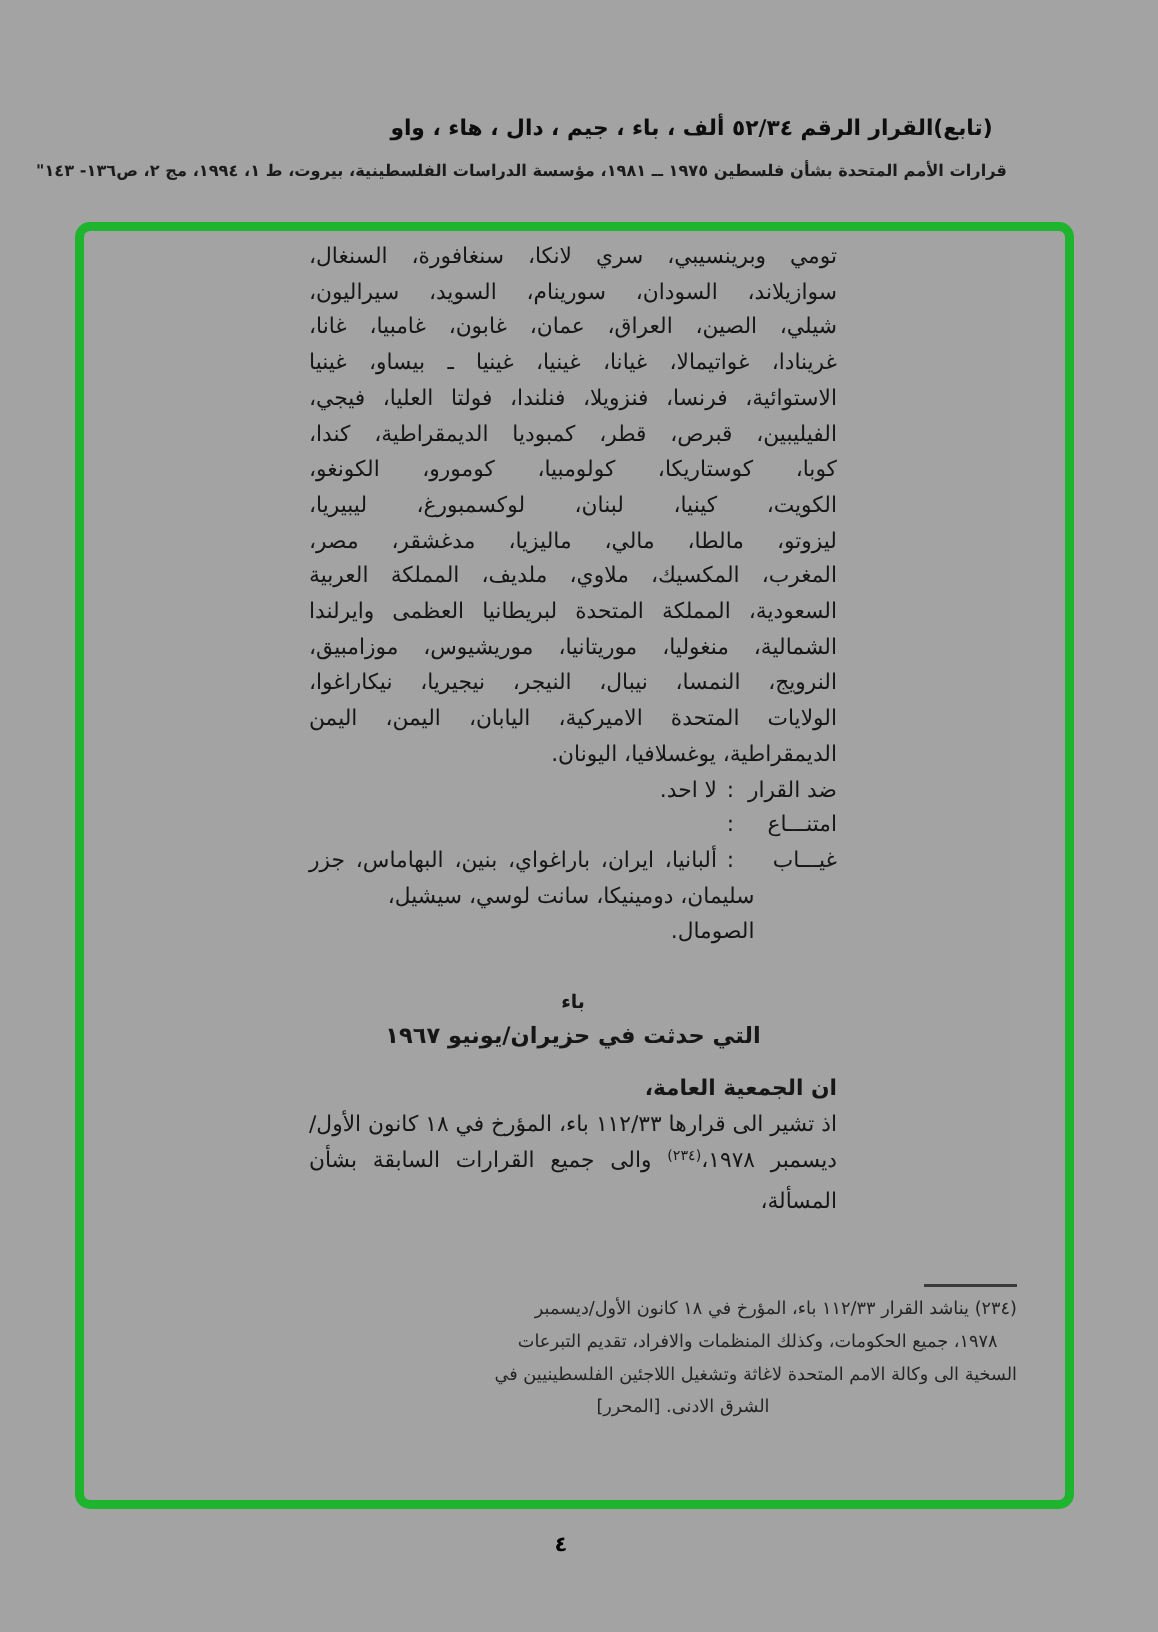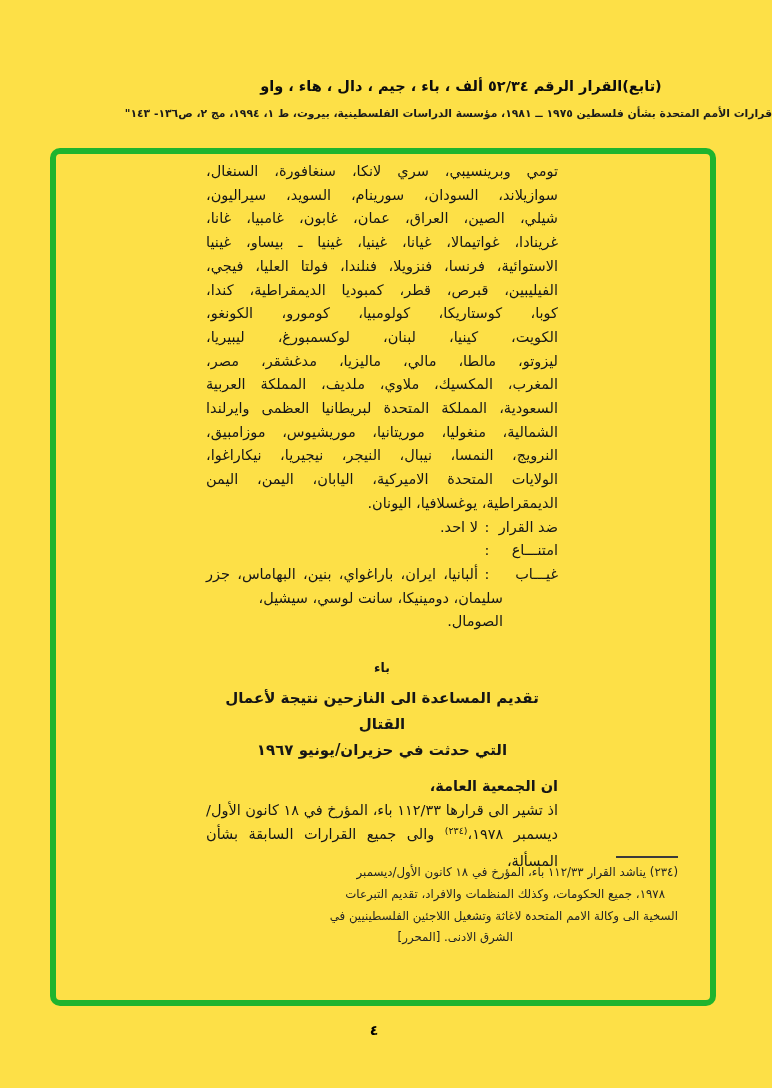--- a/index.html
+++ b/index.html
@@ -1,30 +1,30 @@
 <!DOCTYPE html>
 <html lang="ar" style="--green: #1eb42e;"><head>
 <meta charset="utf-8">
 <style>
   html,body{margin:0;padding:0;background:#e8e8e8;}
   .page{
-    position:relative;width:772px;height:1088px;background:#fde047;
+    position:relative;width:772px;height:1088px;background:#a3a3a3;
     font-family:"DejaVu Sans",sans-serif;color:#141414;overflow:hidden;
     margin:0 auto;
   }
   
   .hdr-title{
     position:absolute;top:78px;left:0;right:0;
     text-align:center;padding-left:150px;box-sizing:border-box;
     direction:rtl;font-size:14.5px;font-weight:bold;color:#0d0d0d;
     letter-spacing:0.2px;
   }
   .hdr-source{
     position:absolute;top:107px;left:0;right:0;
-    text-align:right;padding-left:24px;box-sizing:border-box;
+    text-align:left;padding-left:24px;box-sizing:border-box;
     direction:rtl;font-size:10.8px;font-weight:bold;color:#1b1b1b;
   }
   
   .green-box{
     position:absolute;left:50px;top:148px;width:666px;height:858px;
     box-sizing:border-box;border:6px solid var(--green,#1eb42e);border-radius:10px;
     background:transparent;
   }
   
   .main-col{
@@ -98,21 +98,20 @@
       <span class="vote-colon">:</span>
     </div>
     <div class="vote-row">
       <span class="vote-label">غيـــاب</span>
       <span class="vote-colon">:</span>
       <span class="vote-value vj">ألبانيا، ايران، باراغواي، بنين، البهاماس، جزر</span>
     </div>
     <div class="vote-cont">سليمان، دومينيكا، سانت لوسي، سيشيل، الصومال.</div>
 
     <div class="sec-letter">باء</div>
-    <div class="sec-title">تقديم المساعدة الى النازحين نتيجة لأعمال القتال</div>
     <div class="sec-title2">التي حدثت في حزيران/يونيو ١٩٦٧</div>
 
     <div class="preamble">ان الجمعية العامة،</div>
 
     <div class="recall">
       <span class="b">اذ تشير</span><span> الى قرارها ١١٢/٣٣ باء، المؤرخ في ١٨ كانون الأول/</span>
     </div>
     <div class="recall">
       <span>ديسمبر ١٩٧٨،</span><span class="fnref">(٢٣٤)</span><span> والى جميع القرارات السابقة بشأن المسألة،</span>
     </div>

